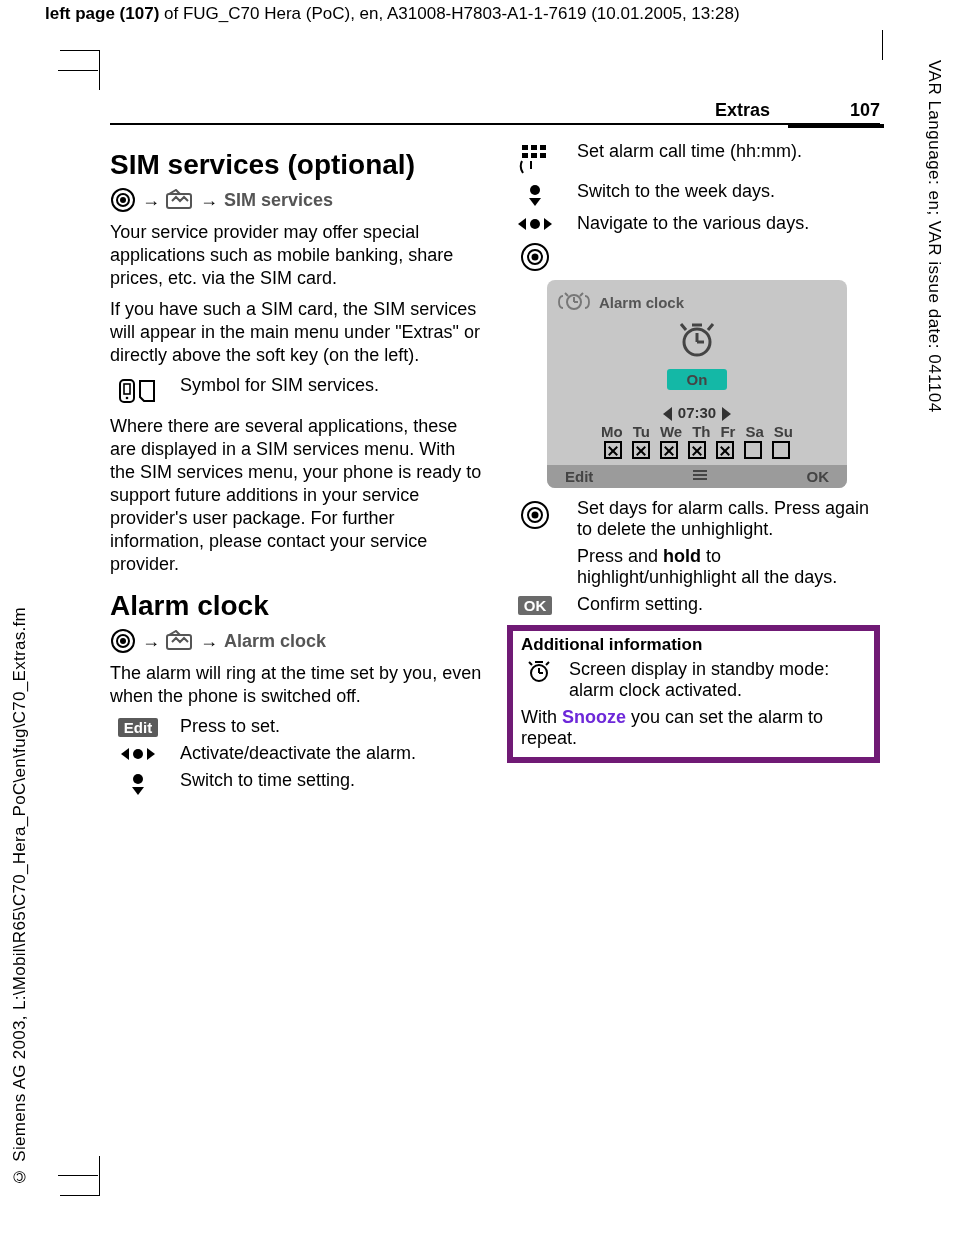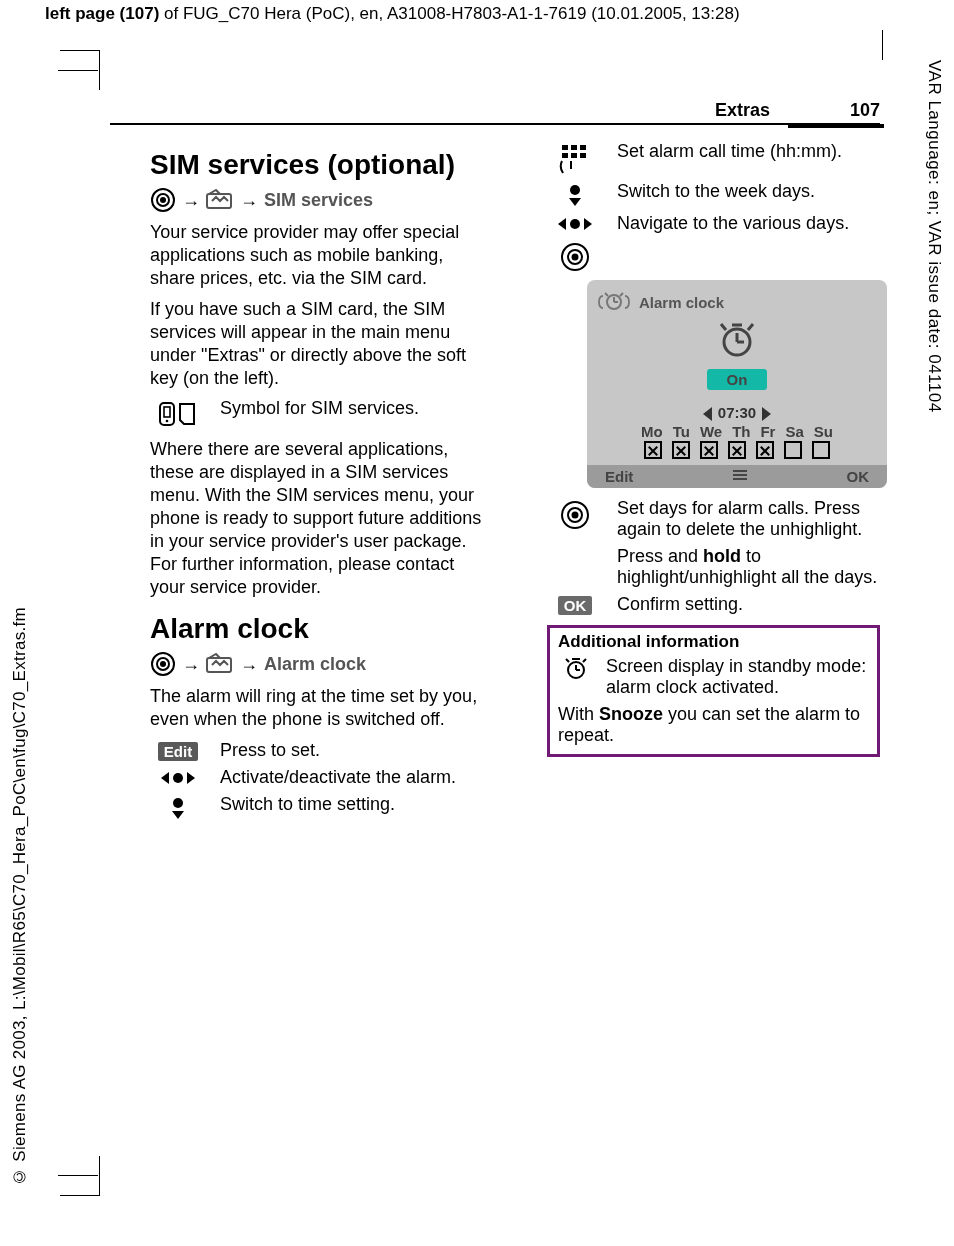--- a/index.html
+++ b/index.html
@@ -15,21 +15,21 @@
   .crop-bl::after{content:"";position:absolute;right:0;bottom:0;width:40px;height:1px;background:#000;}
   .crop-bl2{position:absolute;left:58px;bottom:70px;width:40px;height:0;border-top:1px solid #000;}
   .crop-tr{position:absolute;left:882px;top:30px;width:1px;height:30px;background:#000;}
   .vert-right{position:absolute;right:10px;top:60px;writing-mode:vertical-rl;font-size:17px;letter-spacing:.5px;}
   .vert-left{position:absolute;left:10px;bottom:60px;writing-mode:vertical-rl;transform:rotate(180deg);font-size:17px;letter-spacing:.3px;}
   .page{position:absolute;left:110px;top:100px;width:770px;}
   .running-head{display:flex;justify-content:flex-end;border-bottom:2px solid #000;padding-bottom:2px;gap:80px;font-weight:bold;font-size:18px;}
   .running-head .under{position:relative;}
   .running-head .under::after{content:"";position:absolute;left:-62px;right:-4px;bottom:-7px;height:4px;background:#000;}
   .cols{display:flex;gap:24px;margin-top:10px;}
-  .col{flex:1;min-width:0;margin-left:40px;}
+  .col{flex:1;min-width:0;}
   h1{font-size:28px;font-weight:bold;margin:14px 0 6px 0;}
   p{margin:8px 0;line-height:1.28;}
   .nav-path{display:flex;align-items:center;gap:6px;margin:4px 0 8px 0;color:#555;font-weight:bold;}
   .nav-path .arrow{color:#000;font-weight:bold;}
   .icon-row{display:flex;gap:14px;margin:6px 0;align-items:flex-start;}
   .icon-cell{width:56px;display:flex;justify-content:center;padding-top:2px;}
   .icon-text{flex:1;}
   .softkey{display:inline-block;background:#5a5a5a;color:#fff;font-weight:bold;font-size:15px;padding:1px 6px;border-radius:2px;}
   .softkey.inv{background:#6a6a6a;}
   svg{display:block;}
@@ -41,26 +41,26 @@
   .time-row{margin-top:14px;font-weight:bold;color:#333;}
   .time-row span.t{display:inline-block;padding:0 2px;}
   .days{display:flex;justify-content:center;gap:10px;color:#404040;font-weight:bold;margin-top:2px;}
   .boxes{display:flex;justify-content:center;gap:10px;margin-top:1px;}
   .chk{width:18px;height:18px;border:2px solid #000;position:relative;box-sizing:border-box;}
   .chk.x::before,.chk.x::after{content:"";position:absolute;left:1px;right:1px;top:50%;height:2px;background:#000;}
   .chk.x::before{transform:rotate(45deg);}
   .chk.x::after{transform:rotate(-45deg);}
   .phone-soft{display:flex;justify-content:space-between;background:#9b9b9b;color:#444;font-weight:bold;margin-top:6px;padding:3px 18px;border-radius:0 0 8px 8px;}
   
-  .info-box{border:3px solid #701a75;padding:4px 8px 8px 8px;margin-top:10px;}
+  .info-box{border:6px solid #701a75;padding:4px 8px 8px 8px;margin-top:10px;}
   .info-box .title{font-weight:bold;font-size:17px;}
   .info-box .row{display:flex;gap:12px;align-items:flex-start;margin-top:4px;}
   .info-box .row .ic{width:36px;display:flex;justify-content:center;}
   .bold{font-weight:bold;}
-  .grey-bold{color:#000000;font-weight:bold;}
+  .grey-bold{color:#6d28d9;font-weight:bold;}
 </style>
 </head>
 <body>
 
 <div class="page-header">
   <b>left page (107)</b><span> of FUG_C70 Hera (PoC), en, A31008-H7803-A1-1-7619 (10.01.2005, 13:28)</span>
 </div>
 
 <div class="crop-tl"></div>
 <div class="crop-tl2"></div>

